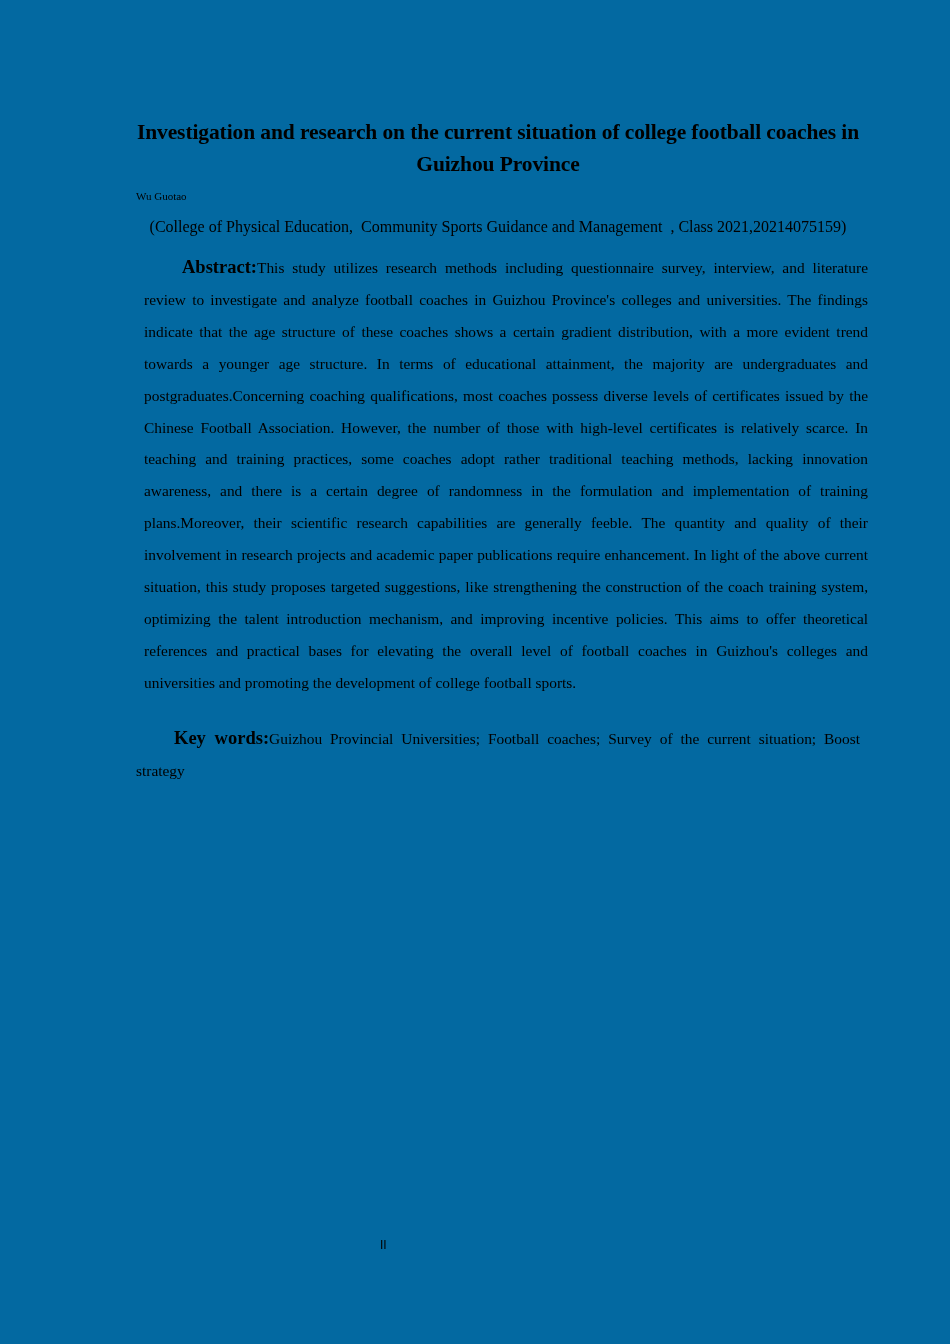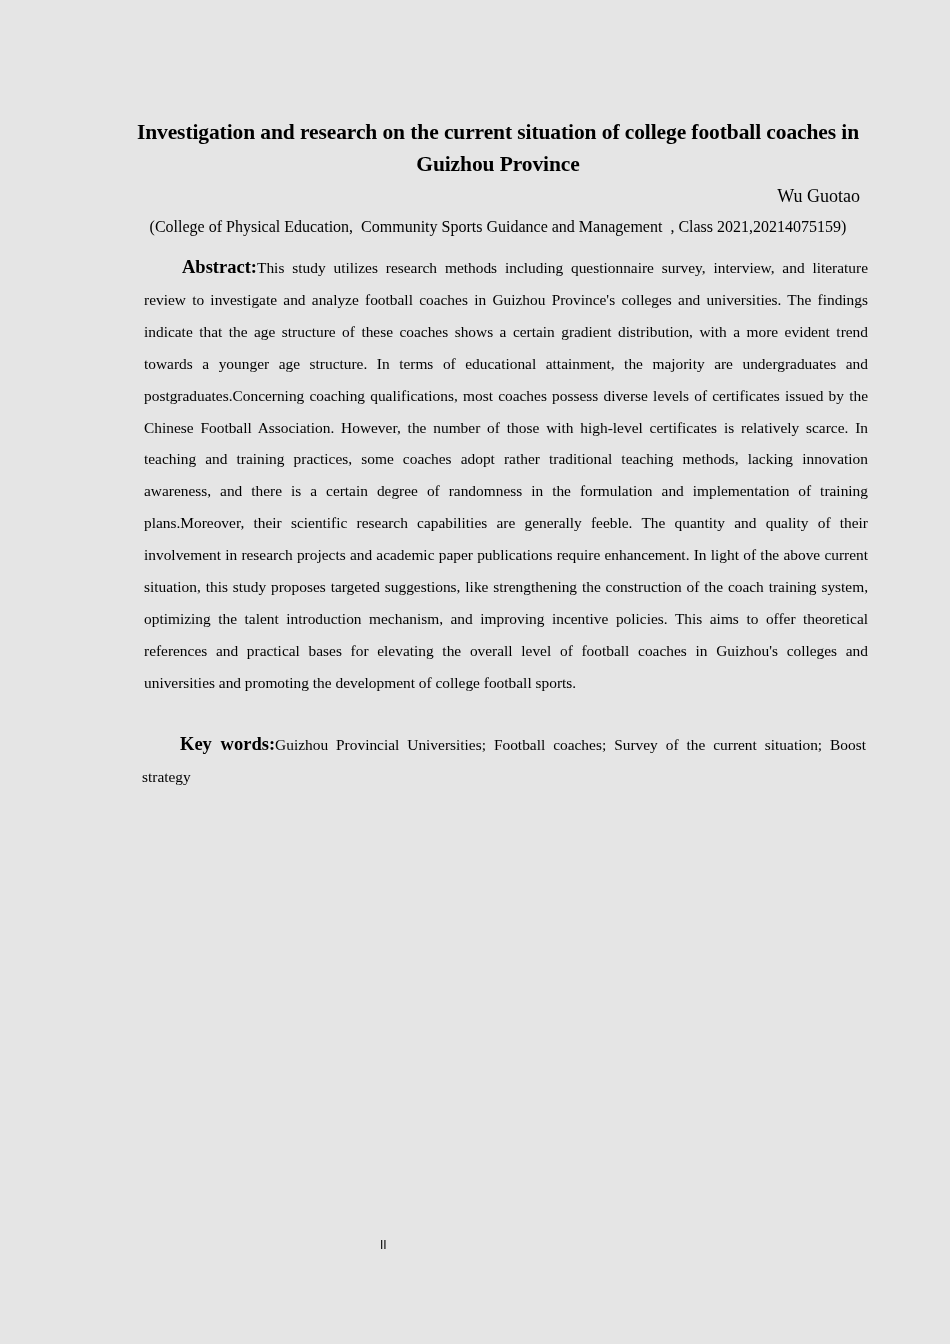--- a/index.html
+++ b/index.html
@@ -1,41 +1,41 @@
 <!DOCTYPE html>
 <html><head>
   <meta charset="utf-8">
   <style>
     html, body { margin: 0; padding: 0; background: #ffffff; }
     body { width: 950px; height: 1344px; position: relative; overflow: hidden; color: #000; }
-    .page { position: absolute; left: 0; top: 0; width: 950px; height: 1344px; background: #e5e5e5; }
+    .page { position: absolute; left: 0; top: 0; width: 950px; height: 1344px; background: #0369a1; }
     .title {
       position: absolute; left: 136px; width: 724px; top: 116px;
       text-align: center; font-family: "Liberation Serif", serif; font-weight: bold;
       font-size: 21.5px; line-height: 32px; letter-spacing: -0.1px;
     }
     .author {
       position: absolute; left: 136px; width: 724px; top: 185px;
-      text-align: right; font-family: "Liberation Serif", serif; font-size: 18px; line-height: 22px;
+      text-align: left; font-family: "Liberation Serif", serif; font-size: 11px; line-height: 22px;
     }
     .affil {
       position: absolute; left: 136px; width: 724px; top: 217px;
       text-align: center; font-family: "Liberation Serif", serif; font-size: 16px; line-height: 20px;
       white-space: pre;
     }
     .abstract {
       position: absolute; left: 136px; width: 724px; top: 244px;
       font-family: "Liberation Serif", serif; font-size: 15.4px; line-height: 31.9px;
       text-align: justify; text-indent: 38px; margin: 8px;
     }
     .label { font-weight: bold; font-size: 18.5px; }
     .keywords {
       position: absolute; left: 136px; width: 724px; top: 723px;
       font-family: "Liberation Serif", serif; font-size: 15.4px; line-height: 31.9px;
-      text-align: justify; text-indent: 38px; margin: 6px;
+      text-align: justify; text-indent: 38px; margin: 0;
     }
     .pagenum {
       position: absolute; left: 380px; top: 1237px;
       font-family: Liberation Sans, sans-serif; font-size: 12px; line-height: 16px;
     }
   </style>
 </head>
 <body>
 
 <div class="page">

